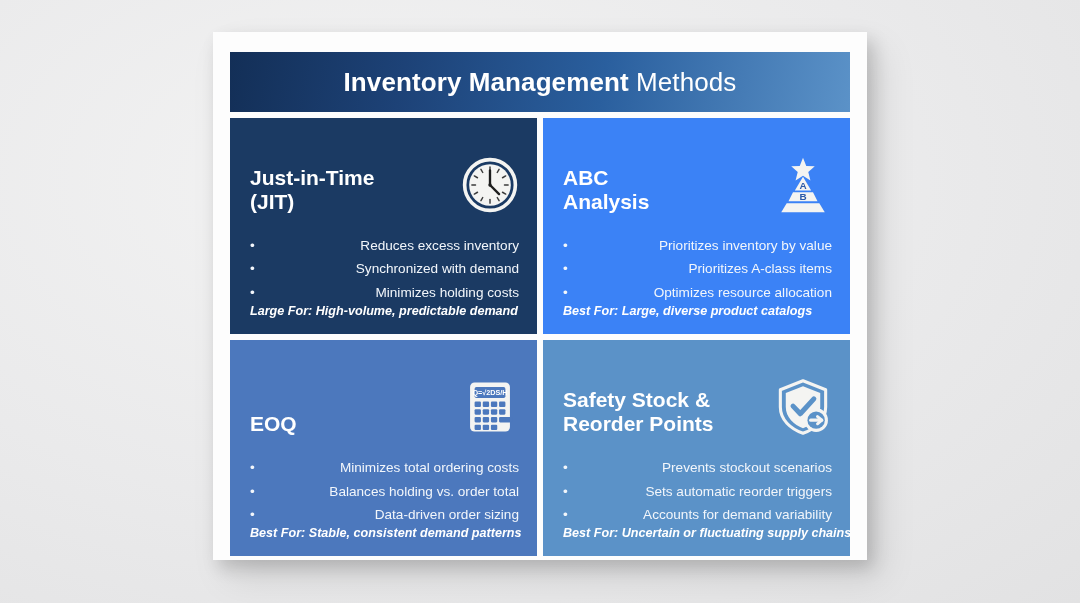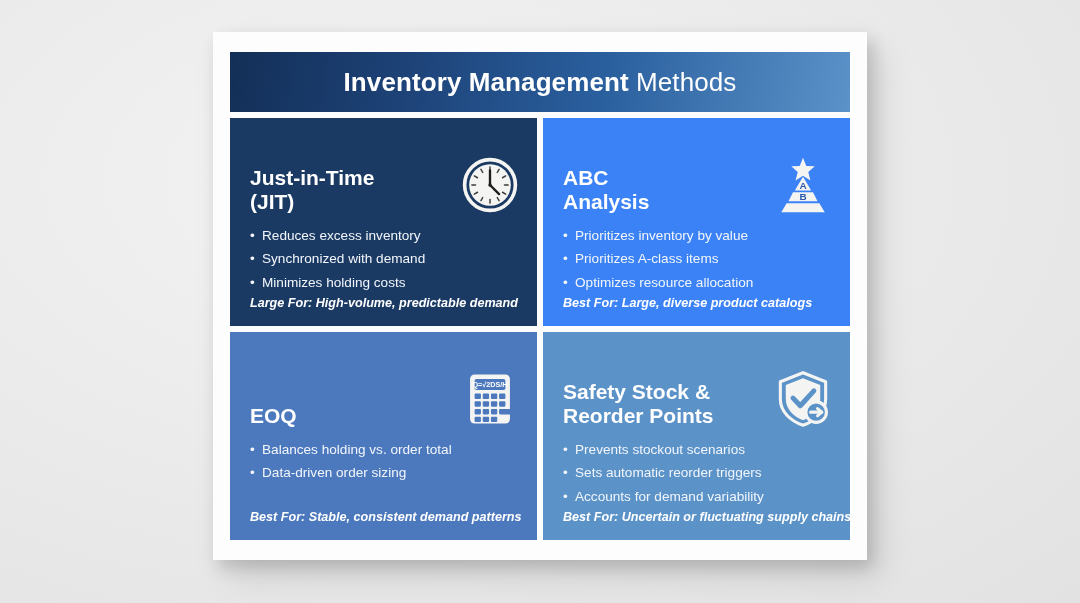--- a/index.html
+++ b/index.html
@@ -103,21 +103,22 @@
     flex: none;
     width: 58px;
     height: 58px;
     margin-left: 8px;
     margin-top: -2px;
   }
   .card-icon svg { display: block; width: 100%; height: 100%; }
 
   .bullets {
     list-style: none;
-    margin-top: 10px;
+    margin-top: 20px;
+    text-align: right;
   }
   .bullets li {
     color: #f2f6fb;
     font-size: 13.6px;
     line-height: 1.72;
     position: relative;
     padding-left: 12px;
     white-space: nowrap;
   }
   .bullets li::before {
@@ -238,20 +239,21 @@
                 <rect x="42" y="43" width="14.5" height="6" rx="1.2"></rect>
 
                 <rect x="15" y="51.5" width="7" height="6" rx="1.2"></rect>
                 <rect x="24" y="51.5" width="7" height="6" rx="1.2"></rect>
                 <rect x="33" y="51.5" width="7" height="6" rx="1.2"></rect>
               </g>
             </svg>
           </div>
         </div>
         <ul class="bullets">
+          <li>Minimizes total ordering costs</li>
           <li>Balances holding vs. order total</li>
           <li>Data-driven order sizing</li>
         </ul>
         <div class="best-for">Best For: Stable, consistent demand patterns</div>
       </div>
 
       <div class="card safety">
         <div class="card-head">
           <div class="card-title">Safety Stock &amp;
 Reorder Points</div>

